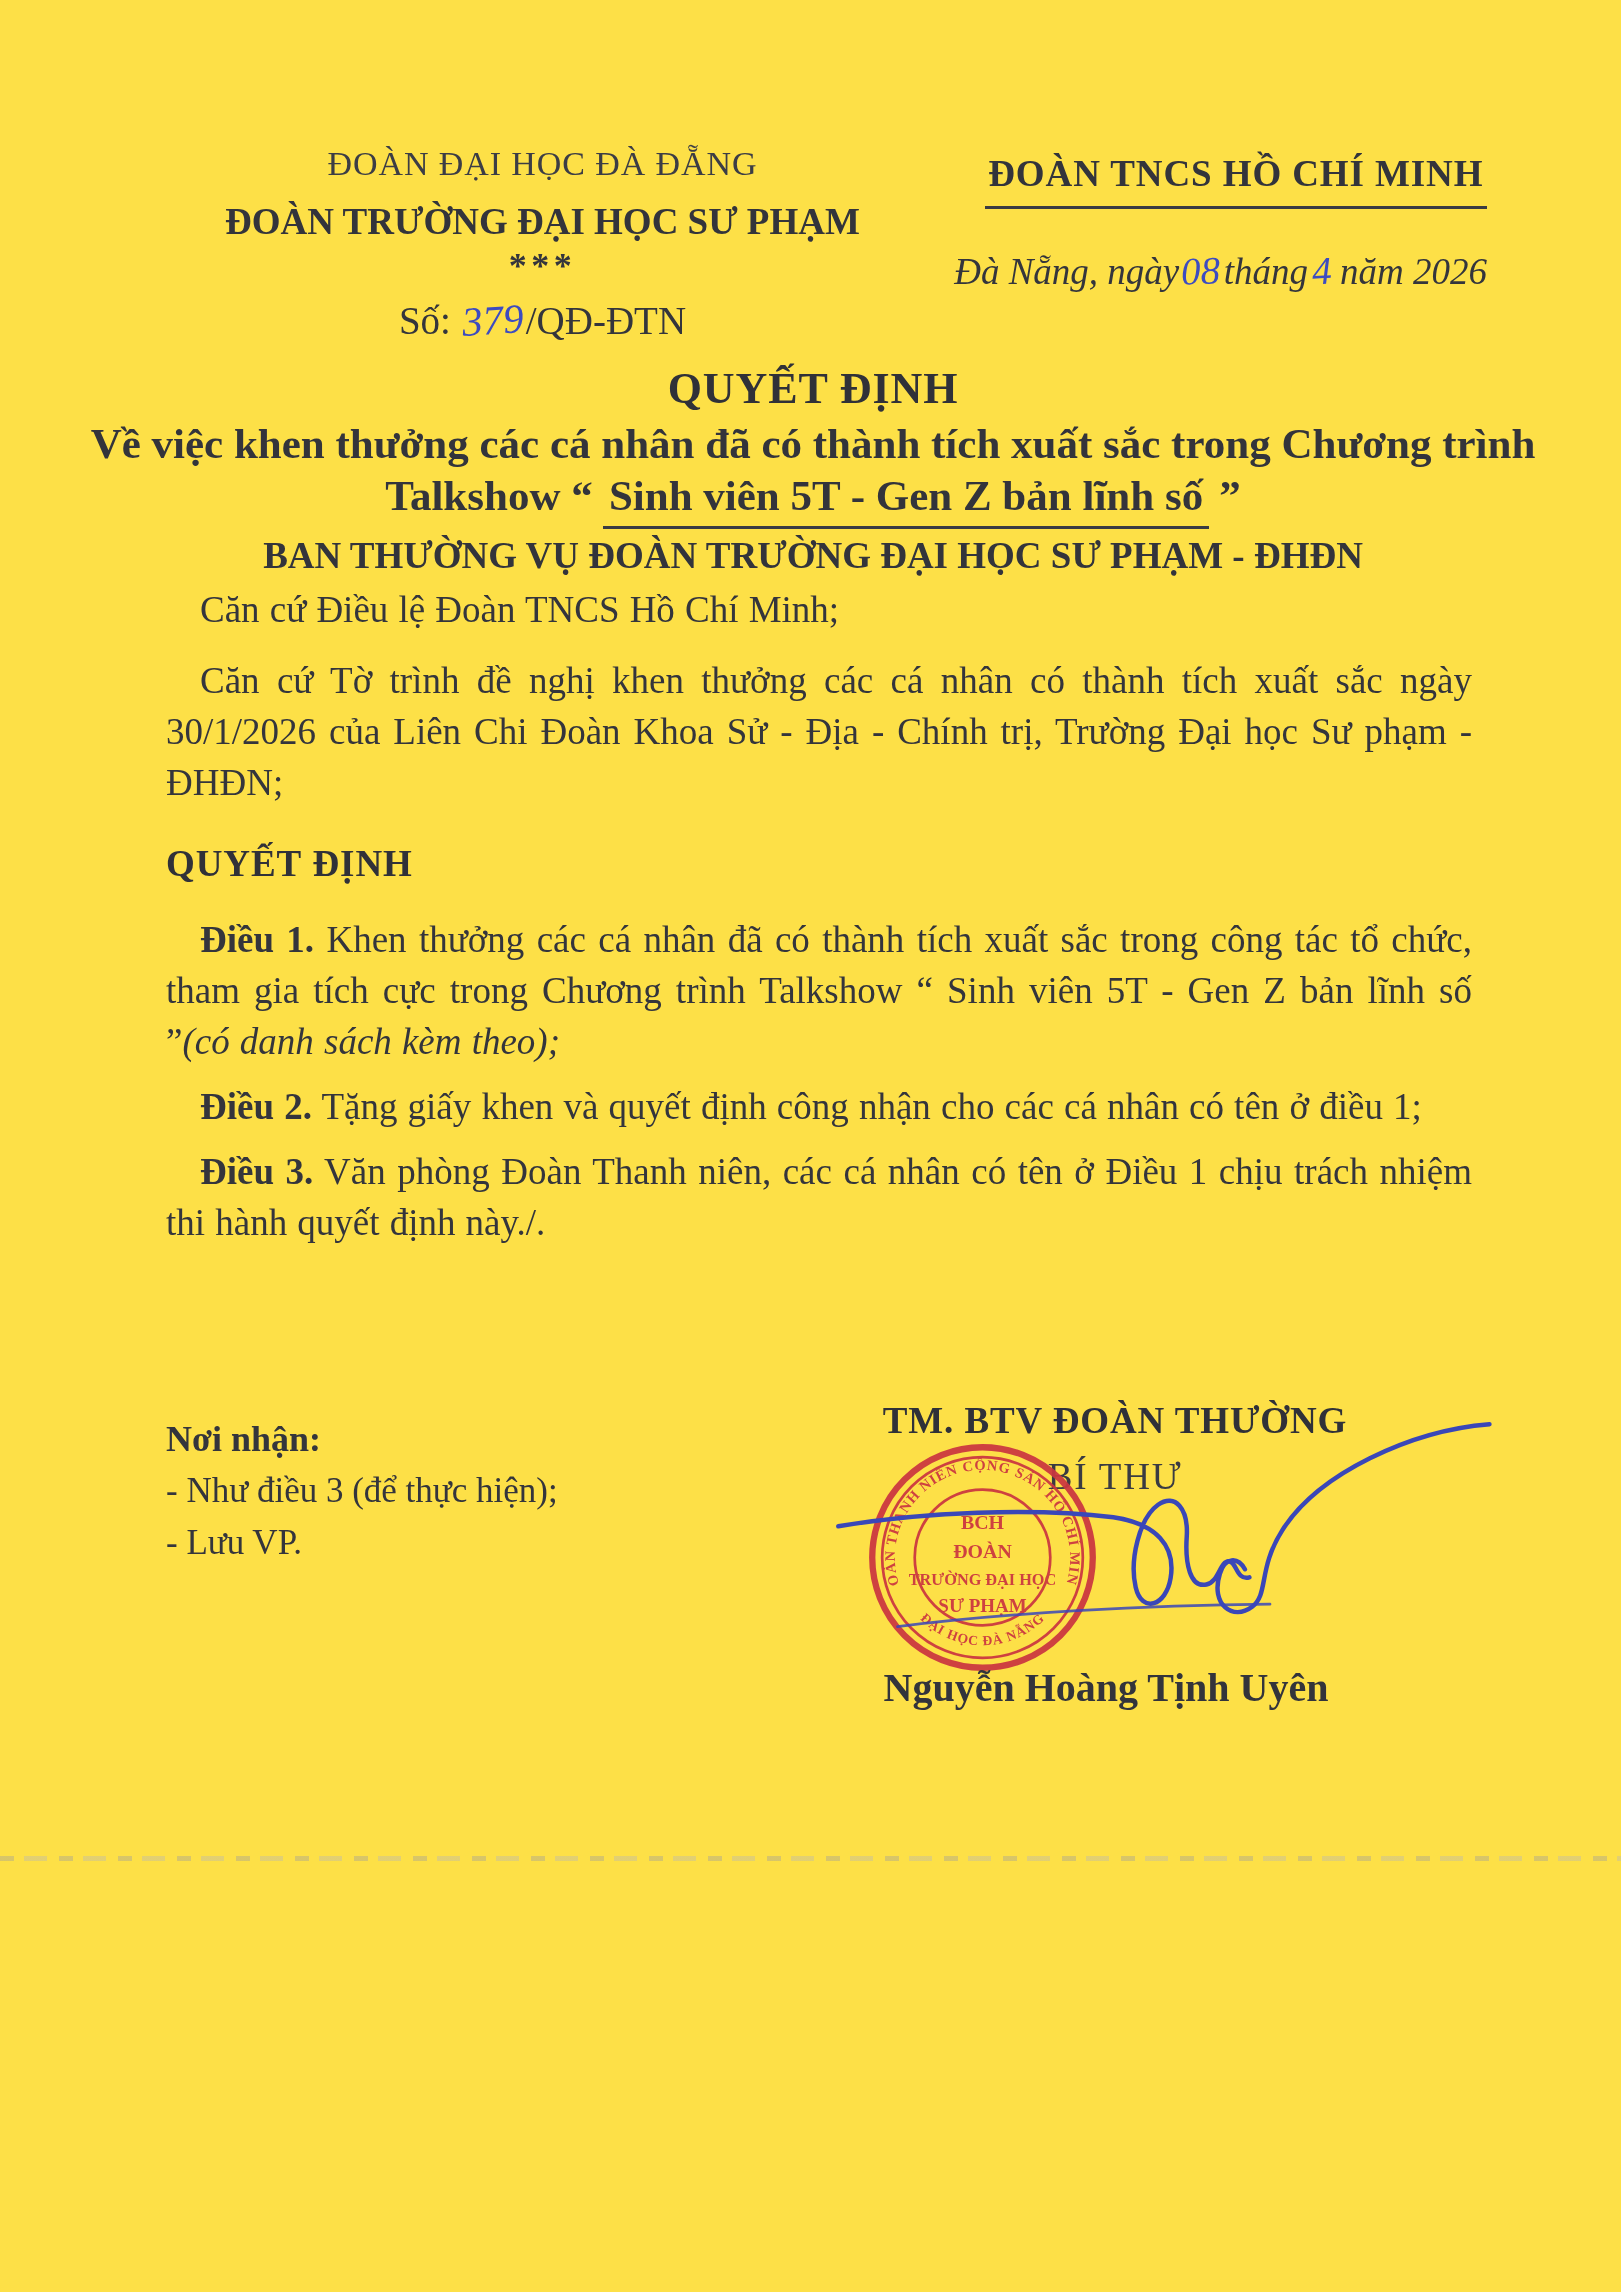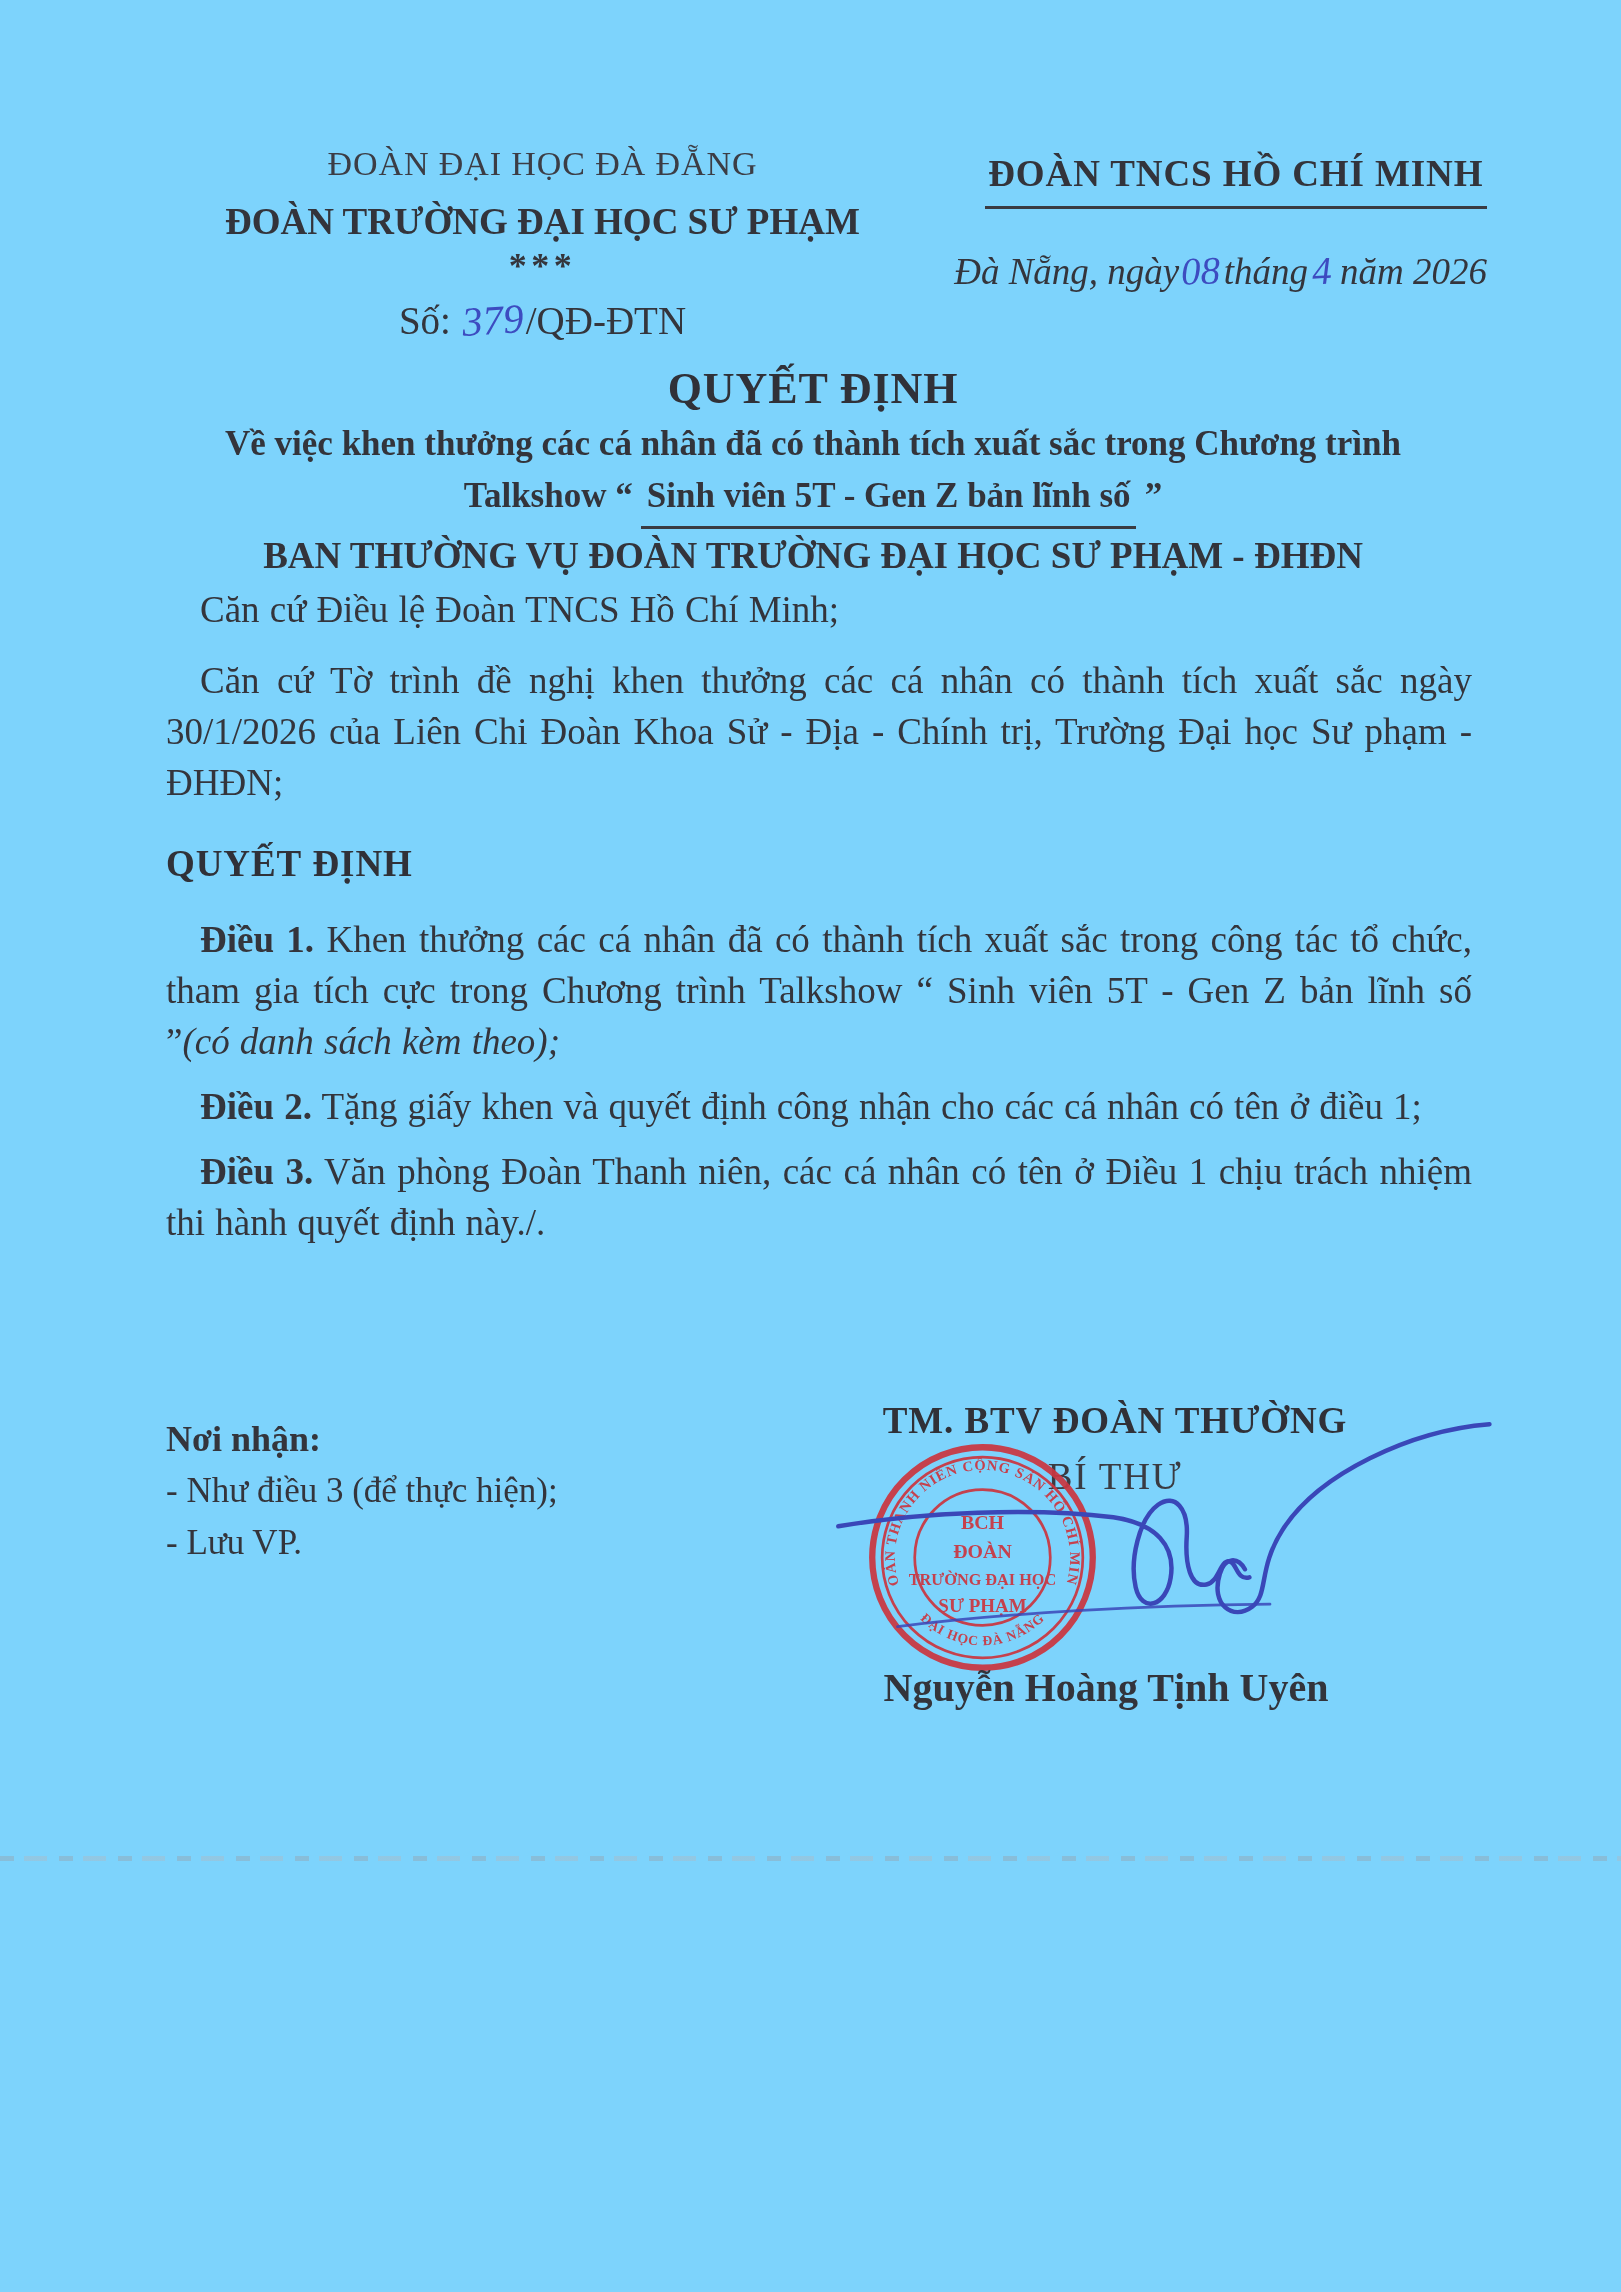--- a/index.html
+++ b/index.html
@@ -1,16 +1,16 @@
 <!DOCTYPE html>
 <html style="font-size:14.3px"><head>
 <meta charset="utf-8">
 <style>
   html,body{margin:0;padding:0;background:#ffffff;}
-  .page{position:relative;width:1622px;height:2293px;background:#7dd3fc;overflow:hidden;
+  .page{position:relative;width:1622px;height:2293px;background:#fde047;overflow:hidden;
         font-family:"Liberation Serif","DejaVu Serif",serif;color:#34353c;}
   .abs{position:absolute;}
   
   .hdr-left{left:202px;top:145px;width:681px;text-align:center;}
   .h-l1{font-size:34px;letter-spacing:0.9px;color:#3c3d45;}
   .h-l2{font-size:37px;font-weight:bold;margin-top:17px;color:#33343b;}
   .h-stars{font-size:36px;font-weight:bold;letter-spacing:4.5px;margin-top:1.8px;}
   .h-num{font-size:39px;margin-top:9px;}
   
   .hw{color:#3d4cc0;font-style:italic;display:inline-block;}
@@ -18,21 +18,21 @@
   .hw-day{margin:0 3.6px 0 1.8px;transform:rotate(-2deg);font-size:39px;}
   .hw-month{margin:0 9px 0 3.6px;transform:rotate(-3deg);font-size:39px;}
   
   .hdr-right{left:900px;top:152px;width:587px;text-align:right;}
   .h-org{display:inline-block;font-size:37px;font-weight:bold;letter-spacing:0.9px;
          padding:0 3.6px 10.7px 3.6px;border-bottom:3.6px solid #3a3b42;color:#33343b;}
   .h-date{font-size:37px;font-style:italic;margin-top:39px;white-space:nowrap;}
   
   .title-block{left:72px;top:363px;width:1482px;text-align:center;}
   .t-main{font-size:44px;font-weight:bold;letter-spacing:0.9px;color:#303138;}
-  .t-sub{font-size:35px;font-weight:bold;line-height:45px;margin-top:7.2px;color:#33343b;}
+  .t-sub{font-size:43px;font-weight:bold;line-height:45px;margin-top:7.2px;color:#33343b;}
   .t-underline{display:inline-block;border-bottom:3.6px solid #3a3b42;padding:0 5.4px 7.2px 5.4px;}
   .authority{left:72px;top:534px;width:1482px;text-align:center;font-size:37px;font-weight:bold;color:#33343b;}
   
   .body-block{left:166px;top:584px;width:1306px;}
   .body-block p{margin:0;font-size:37px;line-height:51px;text-align:justify;text-indent:34px;word-spacing:0.9px;}
   .body-block p.sp{margin-top:19.7px;}
   .decision-h{font-size:43px;font-weight:bold;text-align:center;text-indent:0 !important;
               margin:30px 0 25px 0 !important;letter-spacing:0.9px;color:#303138;}
   .b{font-weight:bold;}
   .i{font-style:italic;}

